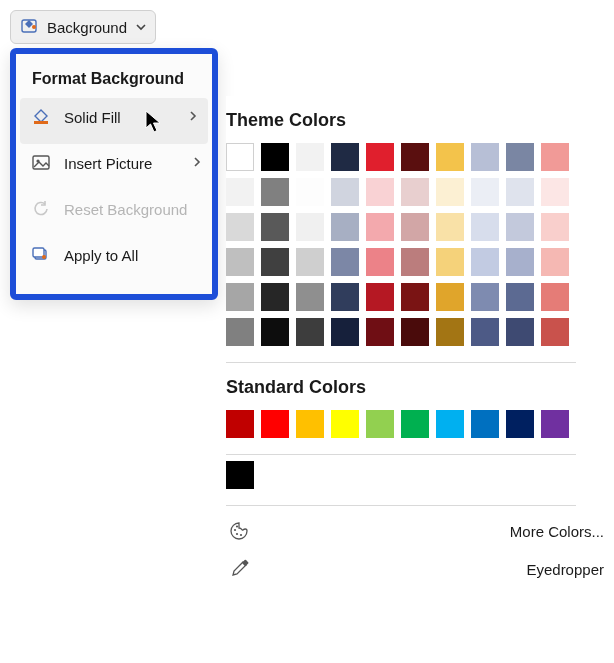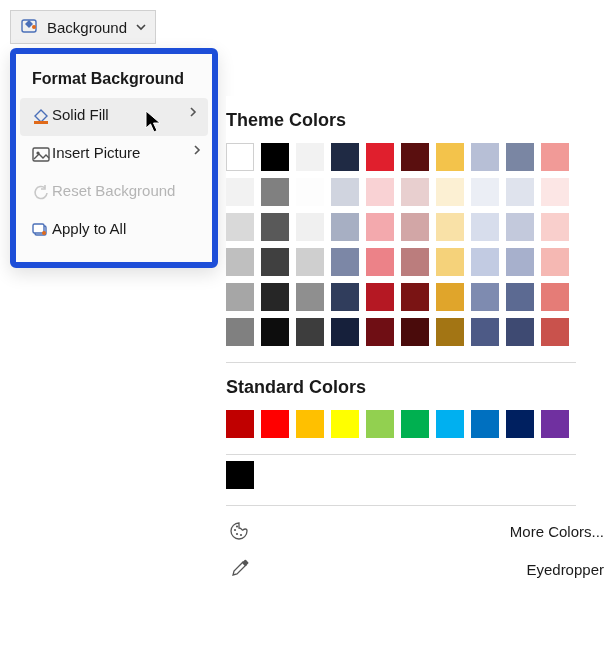--- a/index.html
+++ b/index.html
@@ -18,44 +18,44 @@
     position: absolute;
     top: 10px; left: 10px;
   }
   .bg-btn {
     display: inline-flex;
     align-items: center;
     gap: 6px;
     padding: 5px 8px;
     background: #f0f0f0;
     border: 1px solid #d0d0d0;
-    border-radius: 0;
+    border-radius: 6px;
     cursor: pointer;
   }
   .bg-btn .chev { margin-left: 2px; }
   .menu-panel {
     position: absolute;
     left: 10px; top: 48px;
     width: 208px;
     background: #fbfbfb;
     border: 6px solid #1d4ed8;
     box-shadow: 0 6px 18px rgba(0,0,0,0.12);
     border-radius: 6px;
     padding: 10px 0 12px 0;
   }
   .menu-title {
     font-weight: 600;
     padding: 6px 16px 10px 16px;
     font-size: 16px;
   }
   .menu-item {
     display: flex;
-    align-items: flex-start;
-    padding: 8px 10px 8px 14px;
-    gap: 0;
+    align-items: center;
+    padding: 8px 10px 16px 14px;
+    gap: 12px;
     cursor: pointer;
     position: relative;
   }
   .menu-item.hover { background: #ededed; border-radius: 4px; margin: 0 4px; padding-left:10px;}
   .menu-item.disabled { color: #b5b5b5; cursor: default; }
   .menu-item .lbl { flex: 1; }
   .menu-item .sub { color: #555; font-size: 12px;}
   .iconw { width: 22px; height: 22px; display:flex; align-items:center; justify-content:center; flex:0 0 22px;}
   .cursor-arrow {
     position: absolute;

